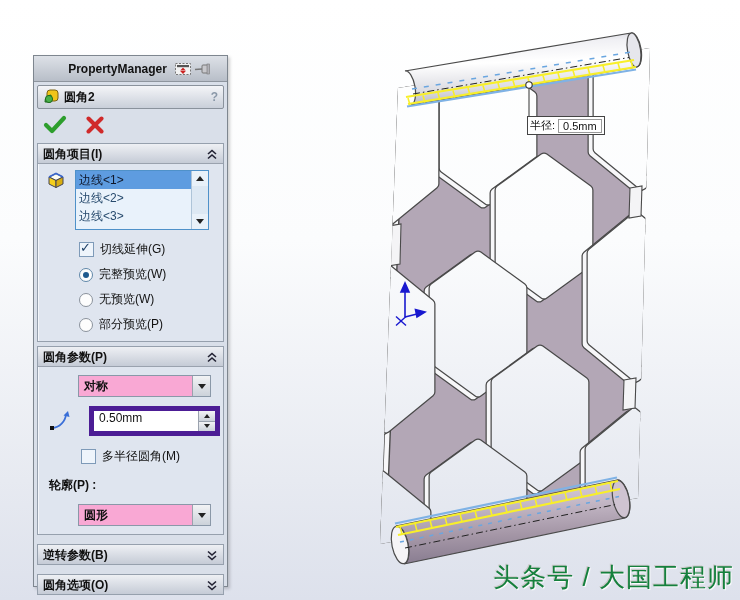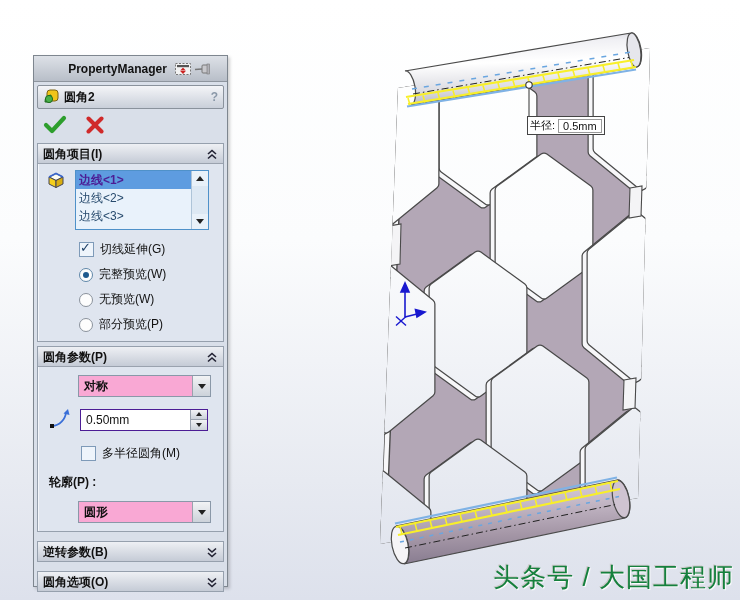--- a/index.html
+++ b/index.html
@@ -32,21 +32,21 @@
       font-weight:bold;padding:0 5px;}
   .group-h .sp{flex:1}
   .group.closed{background:linear-gradient(#eef0f4,#c5cbd6);}
   .group.closed .group-h{border-bottom:none;}
   .group-b{padding:6px 3px 8px 3px;}
 
   .edge-row{display:flex;align-items:flex-start;padding-left:5px;}
   .edgelist{margin-left:9px;width:132px;height:58px;background:#e9f2fb;
       border:1px solid #4f91c9;position:relative;overflow:hidden;}
   .edge-item{height:18px;line-height:18px;padding-left:3px;color:#274a6d;width:114px;}
-  .edge-item.sel{background:#5e9ce0;color:#4c1d95;font-weight:bold;}
+  .edge-item.sel{background:#5e9ce0;color:#0f172a;}
   .scrollbar{position:absolute;right:0;top:0;width:16px;height:100%;background:#dde8f3;
       border-left:1px solid #aec4d8;display:flex;flex-direction:column;justify-content:space-between;}
   .sb-btn{height:15px;display:flex;align-items:center;justify-content:center;background:#e9f1f9;}
   .tri-up{width:0;height:0;border-left:4px solid transparent;border-right:4px solid transparent;border-bottom:5px solid #222;}
   .tri-dn{width:0;height:0;border-left:4px solid transparent;border-right:4px solid transparent;border-top:5px solid #222;}
 
   .cb-row{display:flex;align-items:center;gap:6px;margin:11px 0 2px 38px;}
   .cbox{width:13px;height:13px;background:#eef4fb;border:1px solid #7e9ab8;position:relative;}
   .cbox.checked::after{content:"✓";position:absolute;left:0px;top:-3px;font-size:13px;
       font-weight:bold;color:#1d3f66;}
@@ -57,22 +57,22 @@
 
   .dd{height:20px;background:#f9a8d4;border:1px solid #8a98a8;display:flex;align-items:center;
       padding-left:5px;font-weight:bold;}
   .dd .sp{flex:1}
   .dd-btn{width:17px;align-self:stretch;background:linear-gradient(#f2f3f5,#ccd2da);
       border-left:1px solid #9aa2ae;display:flex;align-items:center;justify-content:center;}
   .dd-arrow{width:0;height:0;border-left:4px solid transparent;border-right:4px solid transparent;border-top:5px solid #222;}
 
   .dd1{margin:2px 0 0 37px;width:126px;}
   .radius-row{display:flex;align-items:center;margin-top:9px;}
-  .spinbox{margin-left:9px;width:126px;height:20px;background:#fff;border:1px solid #4c1d95;
-      display:flex;align-items:center;}
+  .spinbox{margin-left:18px;width:126px;height:20px;background:#fff;border:5px solid #4c1d95;
+      display:flex;align-items:flex-start;}
   .spinbox .val{flex:1;padding-left:5px;}
   .spin{width:16px;align-self:stretch;border-left:1px solid #9aa2ae;display:flex;flex-direction:column;}
   .spin div{flex:1;background:linear-gradient(#f2f3f5,#ccd2da);display:flex;align-items:center;justify-content:center;}
   .spin div:first-child{border-bottom:1px solid #9aa2ae;}
   .spin .tri-up{border-left-width:3px;border-right-width:3px;border-bottom-width:4px;}
   .spin .tri-dn{border-left-width:3px;border-right-width:3px;border-top-width:4px;}
   .mr-row{margin:12px 0 0 40px;}
   .profile-label{margin:12px 0 0 8px;font-weight:bold;}
   .dd2{margin:10px 0 0 37px;width:126px;}
 

